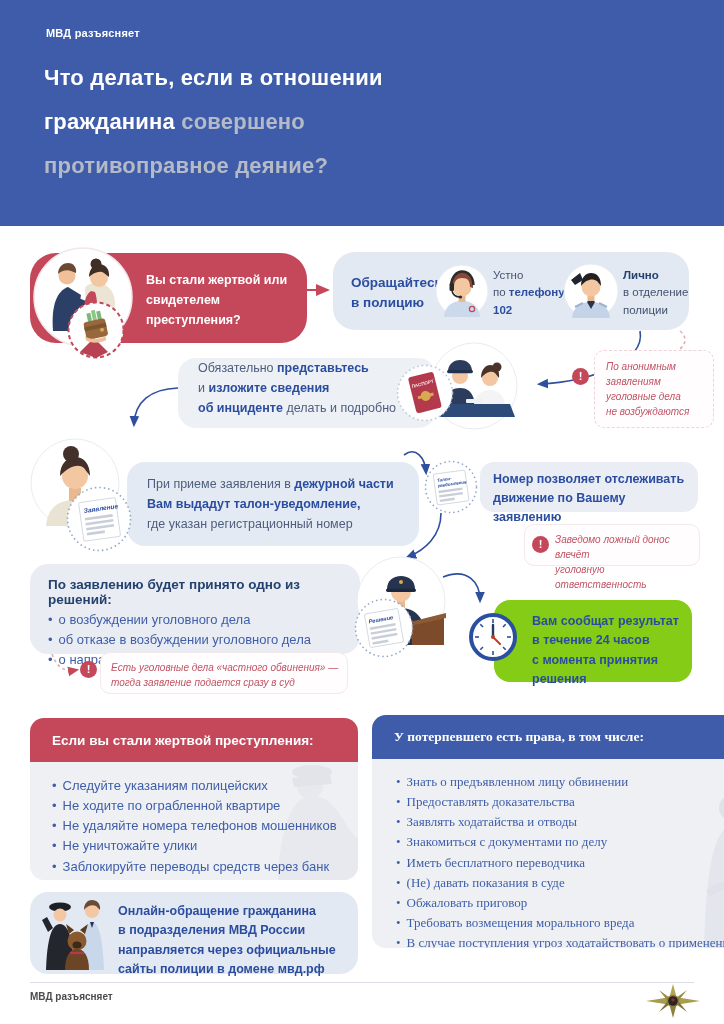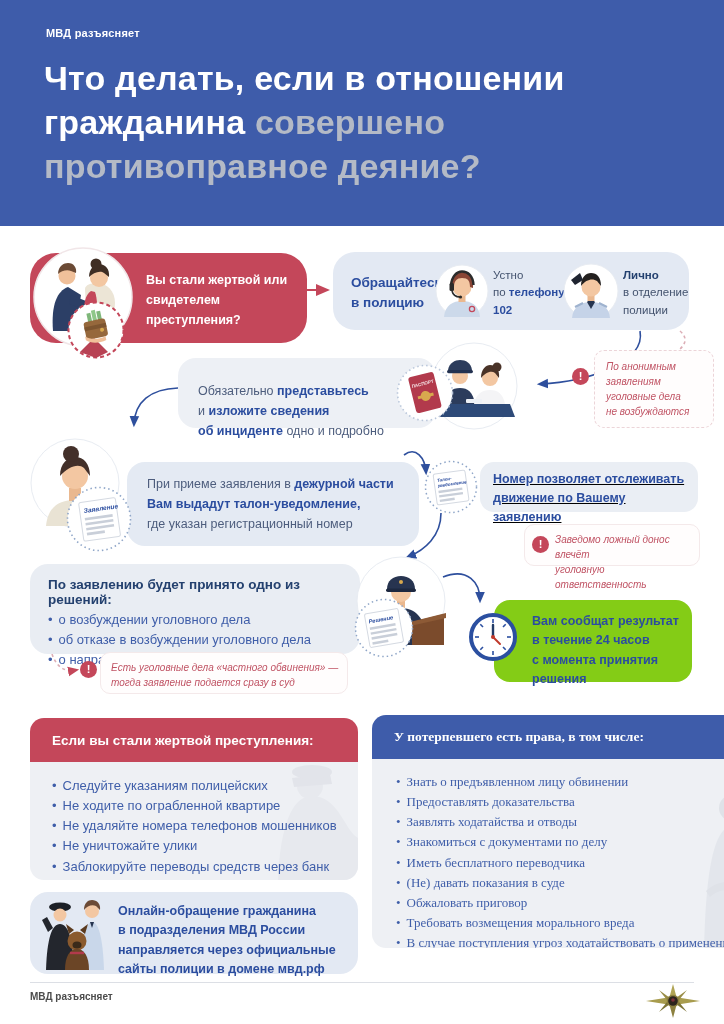--- a/index.html
+++ b/index.html
@@ -2,21 +2,21 @@
 <html lang="ru"><head>
 <meta charset="utf-8">
 <style>
   * { margin:0; padding:0; box-sizing:border-box; }
   body { background:#fff; font-family:"Liberation Sans","DejaVu Sans",sans-serif; }
   .poster { position:relative; width:724px; height:1024px; background:#fff; overflow:hidden; }
 
   
   .hdr { position:absolute; left:0; top:0; width:724px; height:226px; background:#3e5caa; }
   .hdr-eyebrow { position:absolute; left:46px; top:27px; color:#fff; font-size:11px; font-weight:bold; letter-spacing:.2px; }
-  .hdr-title { position:absolute; left:44px; top:56px; font-size:34px; font-weight:bold; line-height:44px; color:#fff; letter-spacing:.2px; }
+  .hdr-title { position:absolute; left:44px; top:56px; font-size:22px; font-weight:bold; line-height:44px; color:#fff; letter-spacing:.2px; }
   .hdr-title .muted { color:#b4bac6; }
 
   
   .abs { position:absolute; }
   .bubble { background:#c4475a; border-radius:26px; color:#fff; }
   .softbox-blue { background:#e3e9f3; border-radius:22px; }
   .softbox-gray { background:#edf0f5; border-radius:18px; }
   .flow-text { font-size:12.5px; line-height:1.58; color:#4d5d7d; }
   .bseg { font-weight:bold; color:#2b4d9f; }
   .boldblue { font-weight:bold; color:#2b4d9f; }
@@ -29,28 +29,28 @@
   
   .q-bubble { left:30px; top:253px; width:277px; height:90px; padding:17px 10px 0 116px;
               font-size:12.5px; font-weight:bold; line-height:1.6; }
   .contact-box { left:333px; top:252px; width:356px; height:78px; }
   .contact-title { position:absolute; left:18px; top:21px; font-size:13.5px; line-height:1.5; }
   .call-text { position:absolute; left:160px; top:15px; font-size:11.5px; line-height:1.5; color:#44536e; }
   .person-text { position:absolute; left:290px; top:15px; font-size:11.5px; line-height:1.5; color:#44536e; }
   .person-text .lead { font-weight:bold; color:#24416f; }
 
   
-  .represent-box { left:178px; top:358px; width:258px; height:70px; padding:24px 12px 0 20px; }
+  .represent-box { left:178px; top:358px; width:258px; height:70px; padding:1px 12px 0 20px; }
   .anon-note { left:594px; top:350px; width:120px; height:78px; padding:8px 8px 0 11px; }
   .note ul, .plain-lines { list-style:none; }
 
   
   .reception-box { left:127px; top:462px; width:292px; height:84px; padding:13px 10px 0 20px; background:#e4eaf3; border-radius:18px; }
   .tracking-box { left:480px; top:462px; width:218px; height:50px; padding:8px 8px 0 13px;
-                  background:#eaeef4; border-radius:14px; font-size:12.5px; line-height:1.5;text-decoration:underline; }
+                  background:#eaeef4; border-radius:14px; font-size:12.5px; line-height:1.5; }
   .false-note { left:524px; top:524px; width:176px; height:42px; padding:7px 6px 0 30px; }
 
   
   .decision-box { left:30px; top:564px; width:330px; height:90px; padding:13px 10px 0 18px; background:#e9edf3; border-radius:18px; }
   .decision-box h3 { font-size:13.5px; color:#24416f; margin-bottom:4px; }
   ul.dots { list-style:none; }
   ul.dots li { font-size:13px; color:#3f5ea9; line-height:1.32; margin-bottom:3px; padding-left:13px; text-indent:-13px; }
   ul.dots li::before { content:"•"; margin-right:6px; }
   .private-note { left:100px; top:652px; width:248px; height:42px; padding:7px 6px 0 10px; }
   .result-box { left:494px; top:600px; width:198px; height:82px; padding:12px 6px 0 38px;
@@ -192,21 +192,21 @@
     <div class="person-text">
       <div class="lead">Лично</div>
       <div>в отделение</div>
       <div>полиции</div>
     </div>
   </div>
 
   <div class="abs softbox-gray represent-box flow-text" style="z-index:2">
     <div><span>Обязательно </span><span class="bseg">представьтесь</span></div>
     <div><span>и </span><span class="bseg">изложите сведения</span></div>
-    <div><span class="bseg">об инциденте</span><span> одно и подробно</span></div>
+    <div><span class="bseg">об инциденте</span><span> делать и подробно</span></div>
   </div>
 
   <div class="art" style="left:396px;top:364px;z-index:4">
     <svg width="58" height="58" viewBox="0 0 58 58">
       <circle cx="29" cy="29" r="27.5" fill="#fff" stroke="#b9c6da" stroke-width="1.6" stroke-dasharray="1.5 3"></circle>
       <g transform="rotate(-14 29 29)">
         <rect x="16" y="10" width="26" height="37" rx="3" fill="#b23a4c"></rect>
         <text x="29" y="21" text-anchor="middle" font-size="4.6" font-weight="bold" fill="#f3dfe2">ПАСПОРТ</text>
         <circle cx="29" cy="32" r="5" fill="#d8a94e"></circle>
         <rect x="21" y="30.5" width="4" height="3" fill="#d8a94e"></rect>

